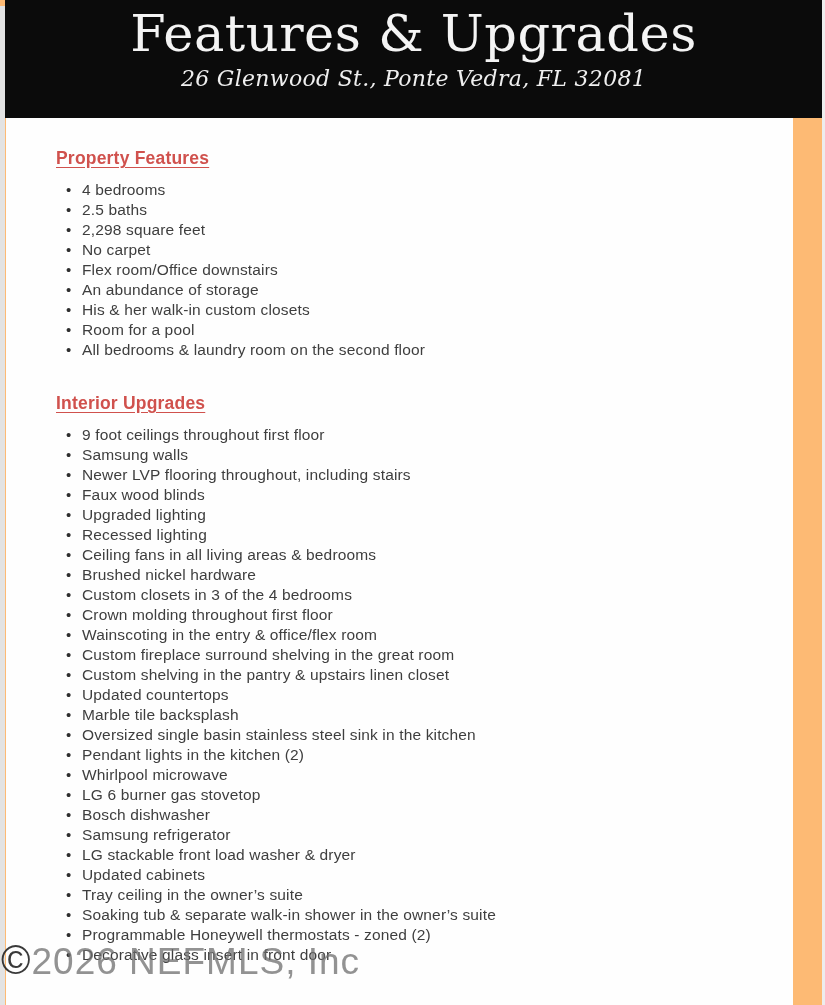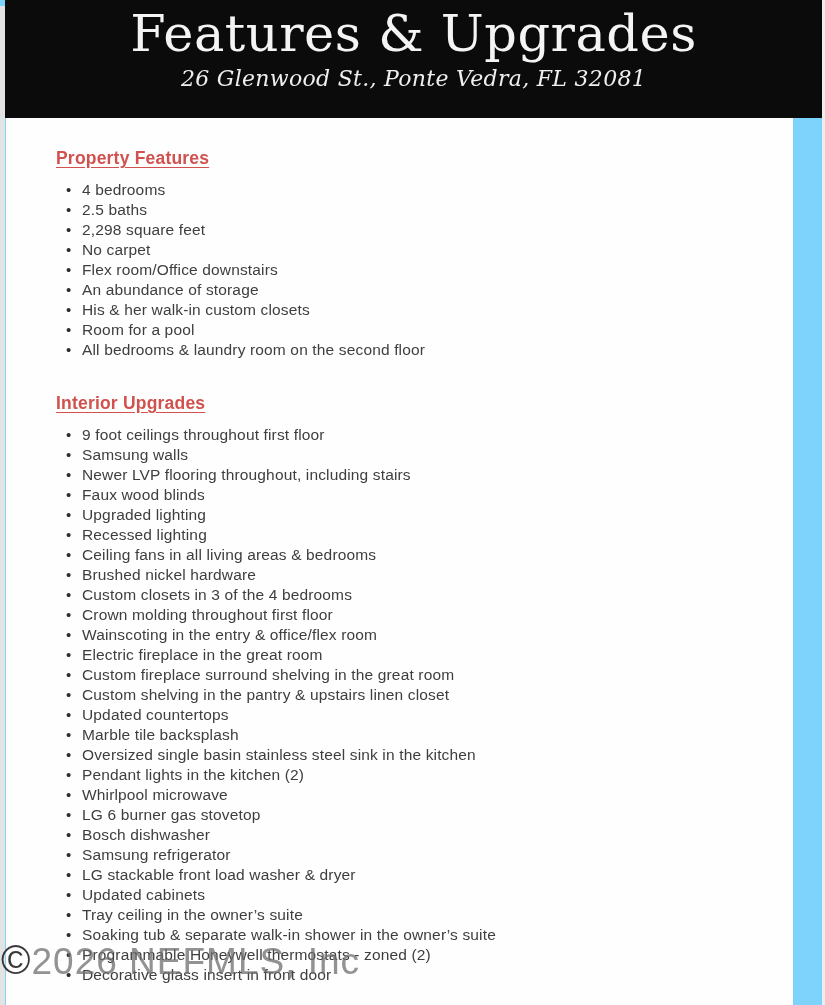--- a/index.html
+++ b/index.html
@@ -5,21 +5,21 @@
   * { margin: 0; padding: 0; box-sizing: border-box; }
   html, body {
     width: 825px; height: 1005px;
     font-family: "Liberation Sans", sans-serif;
     background: #0b0b0b;
     overflow: hidden;
   }
   .flyer {
     position: relative;
     width: 825px; height: 1005px;
-    background: #7dd3fc;
+    background: #fdba74;
   }
   
   .edge-left {
     position: absolute; left: 0; top: 6px; bottom: 0;
     width: 5px; background: #e3e3e3;
   }
   .edge-right {
     position: absolute; right: 0; top: 0; bottom: 0;
     width: 3px; background: #ededed;
   }
@@ -140,21 +140,20 @@
           <li>Samsung walls</li>
           <li>Newer LVP flooring throughout, including stairs</li>
           <li>Faux wood blinds</li>
           <li>Upgraded lighting</li>
           <li>Recessed lighting</li>
           <li>Ceiling fans in all living areas &amp; bedrooms</li>
           <li>Brushed nickel hardware</li>
           <li>Custom closets in 3 of the 4 bedrooms</li>
           <li>Crown molding throughout first floor</li>
           <li>Wainscoting in the entry &amp; office/flex room</li>
-          <li>Electric fireplace in the great room</li>
           <li>Custom fireplace surround shelving in the great room</li>
           <li>Custom shelving in the pantry &amp; upstairs linen closet</li>
           <li>Updated countertops</li>
           <li>Marble tile backsplash</li>
           <li>Oversized single basin stainless steel sink in the kitchen</li>
           <li>Pendant lights in the kitchen (2)</li>
           <li>Whirlpool microwave</li>
           <li>LG 6 burner gas stovetop</li>
           <li>Bosch dishwasher</li>
           <li>Samsung refrigerator</li>

